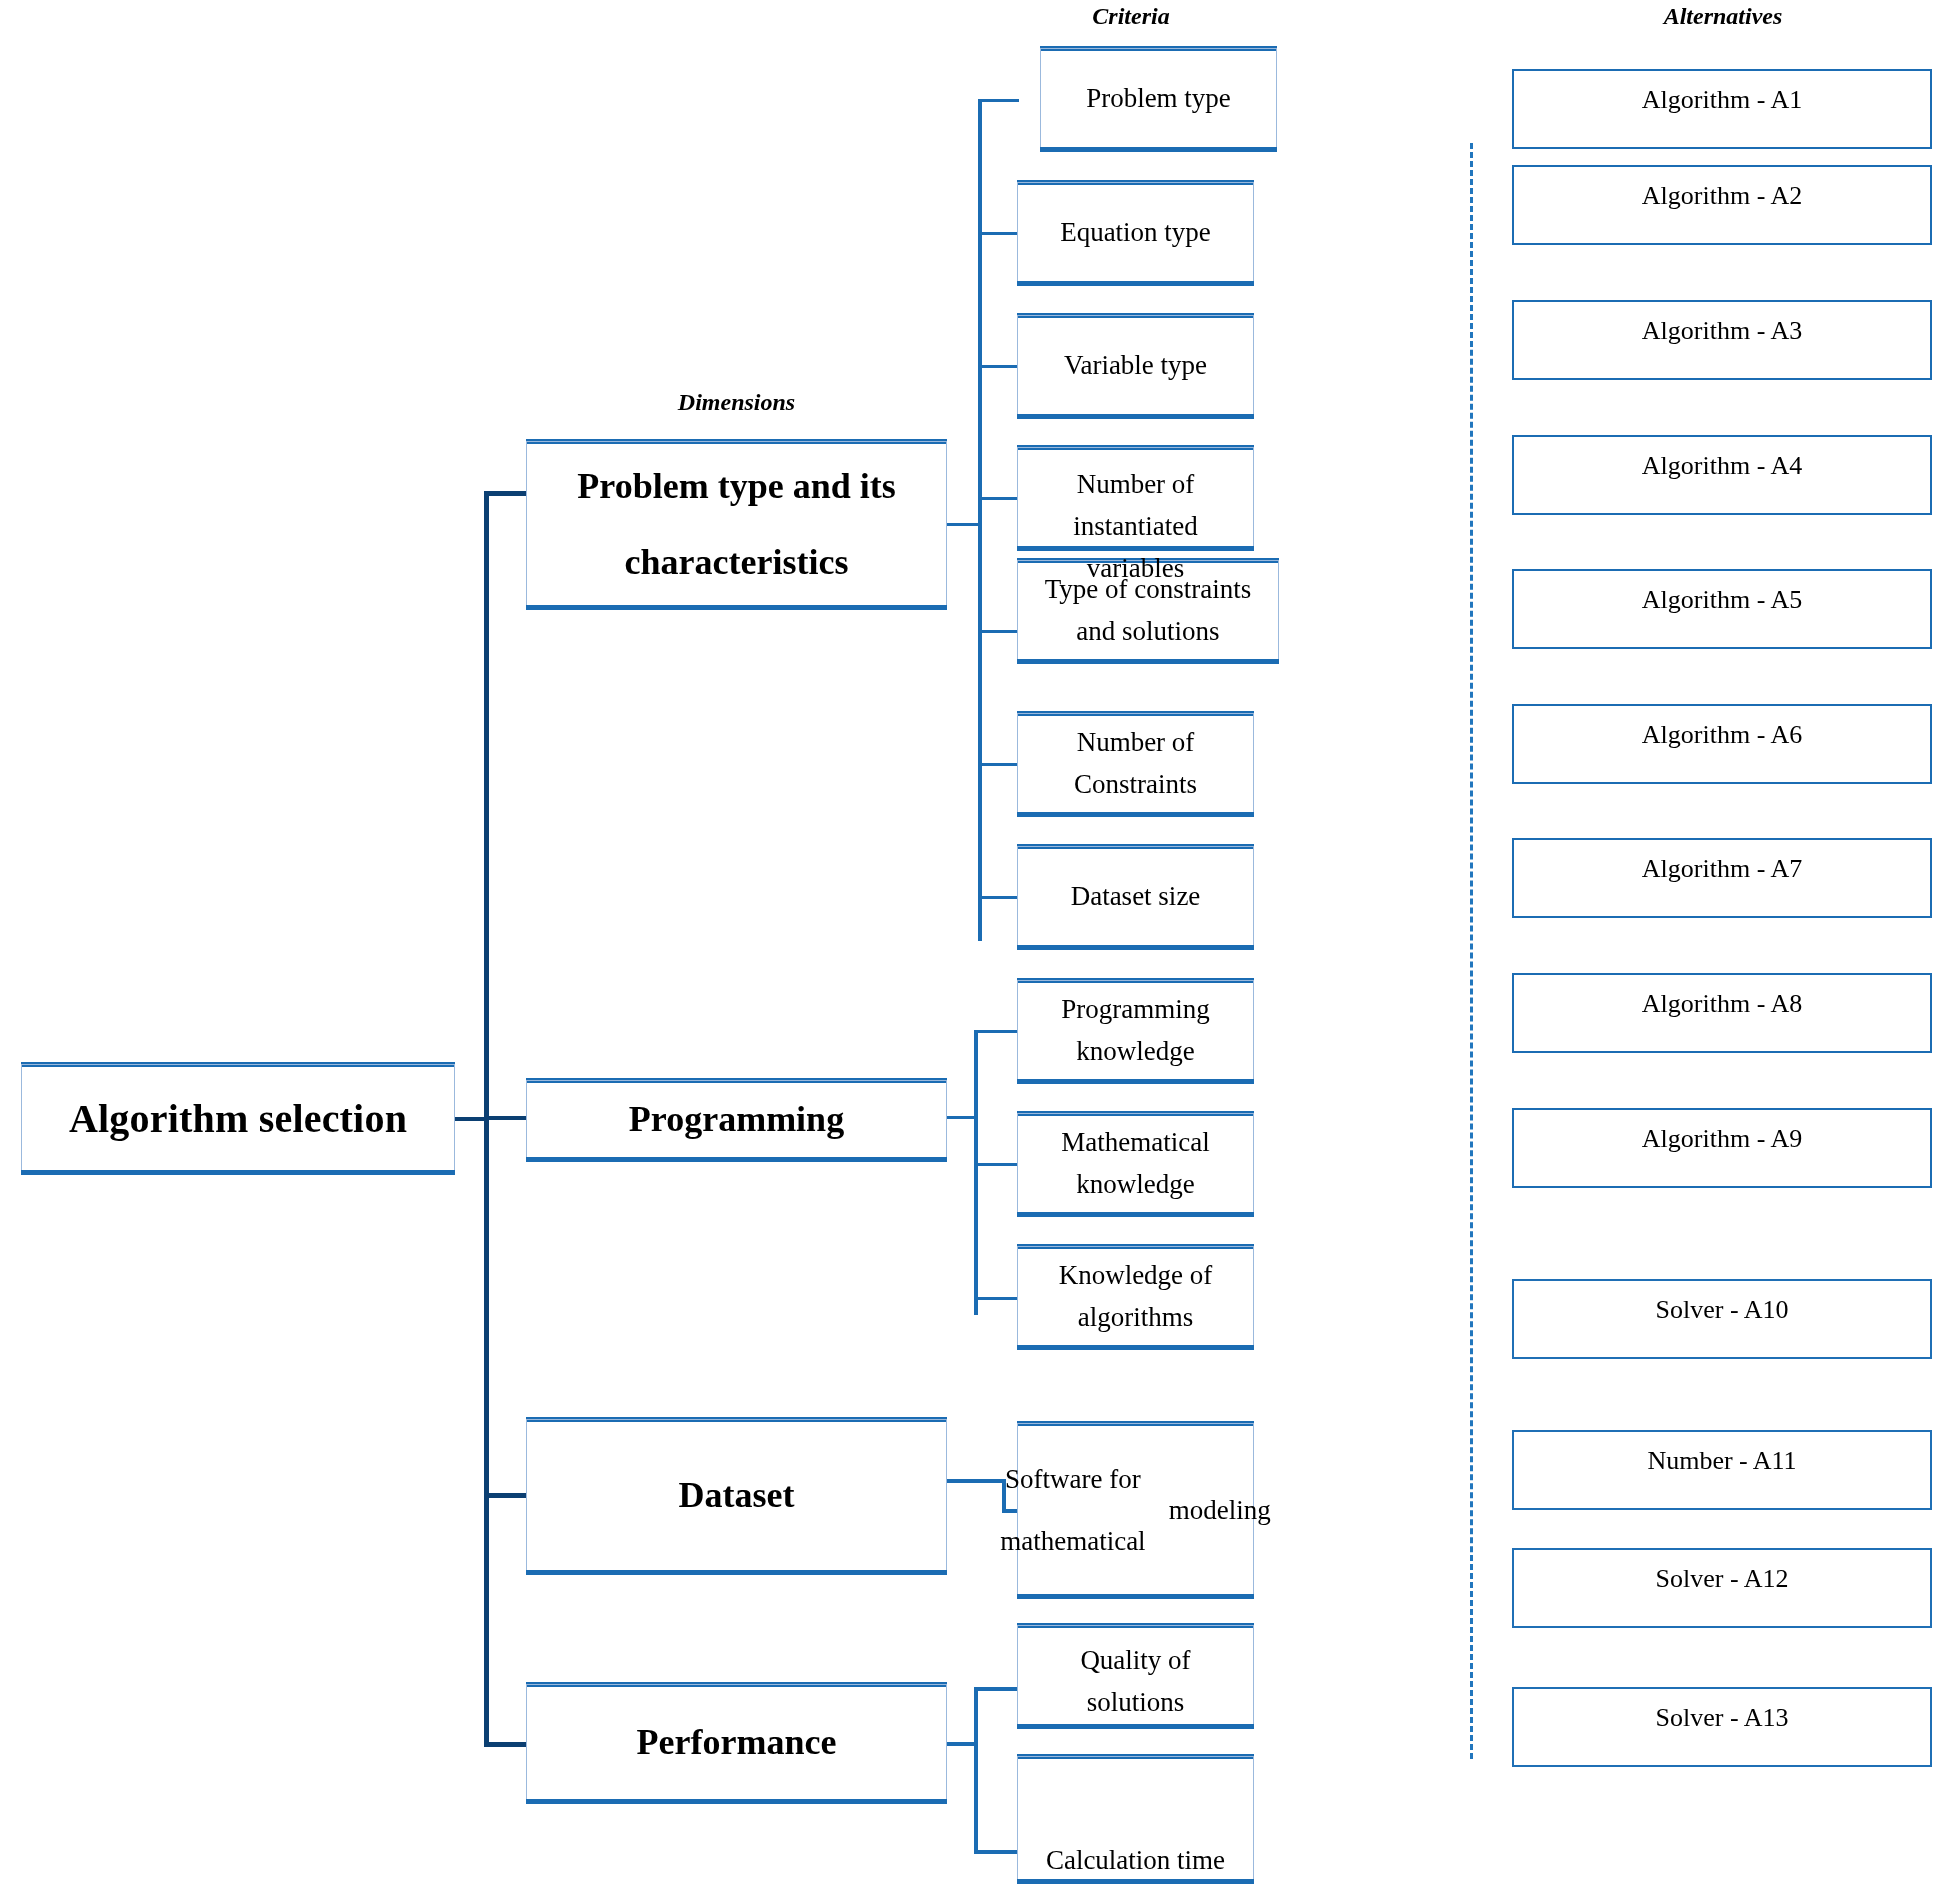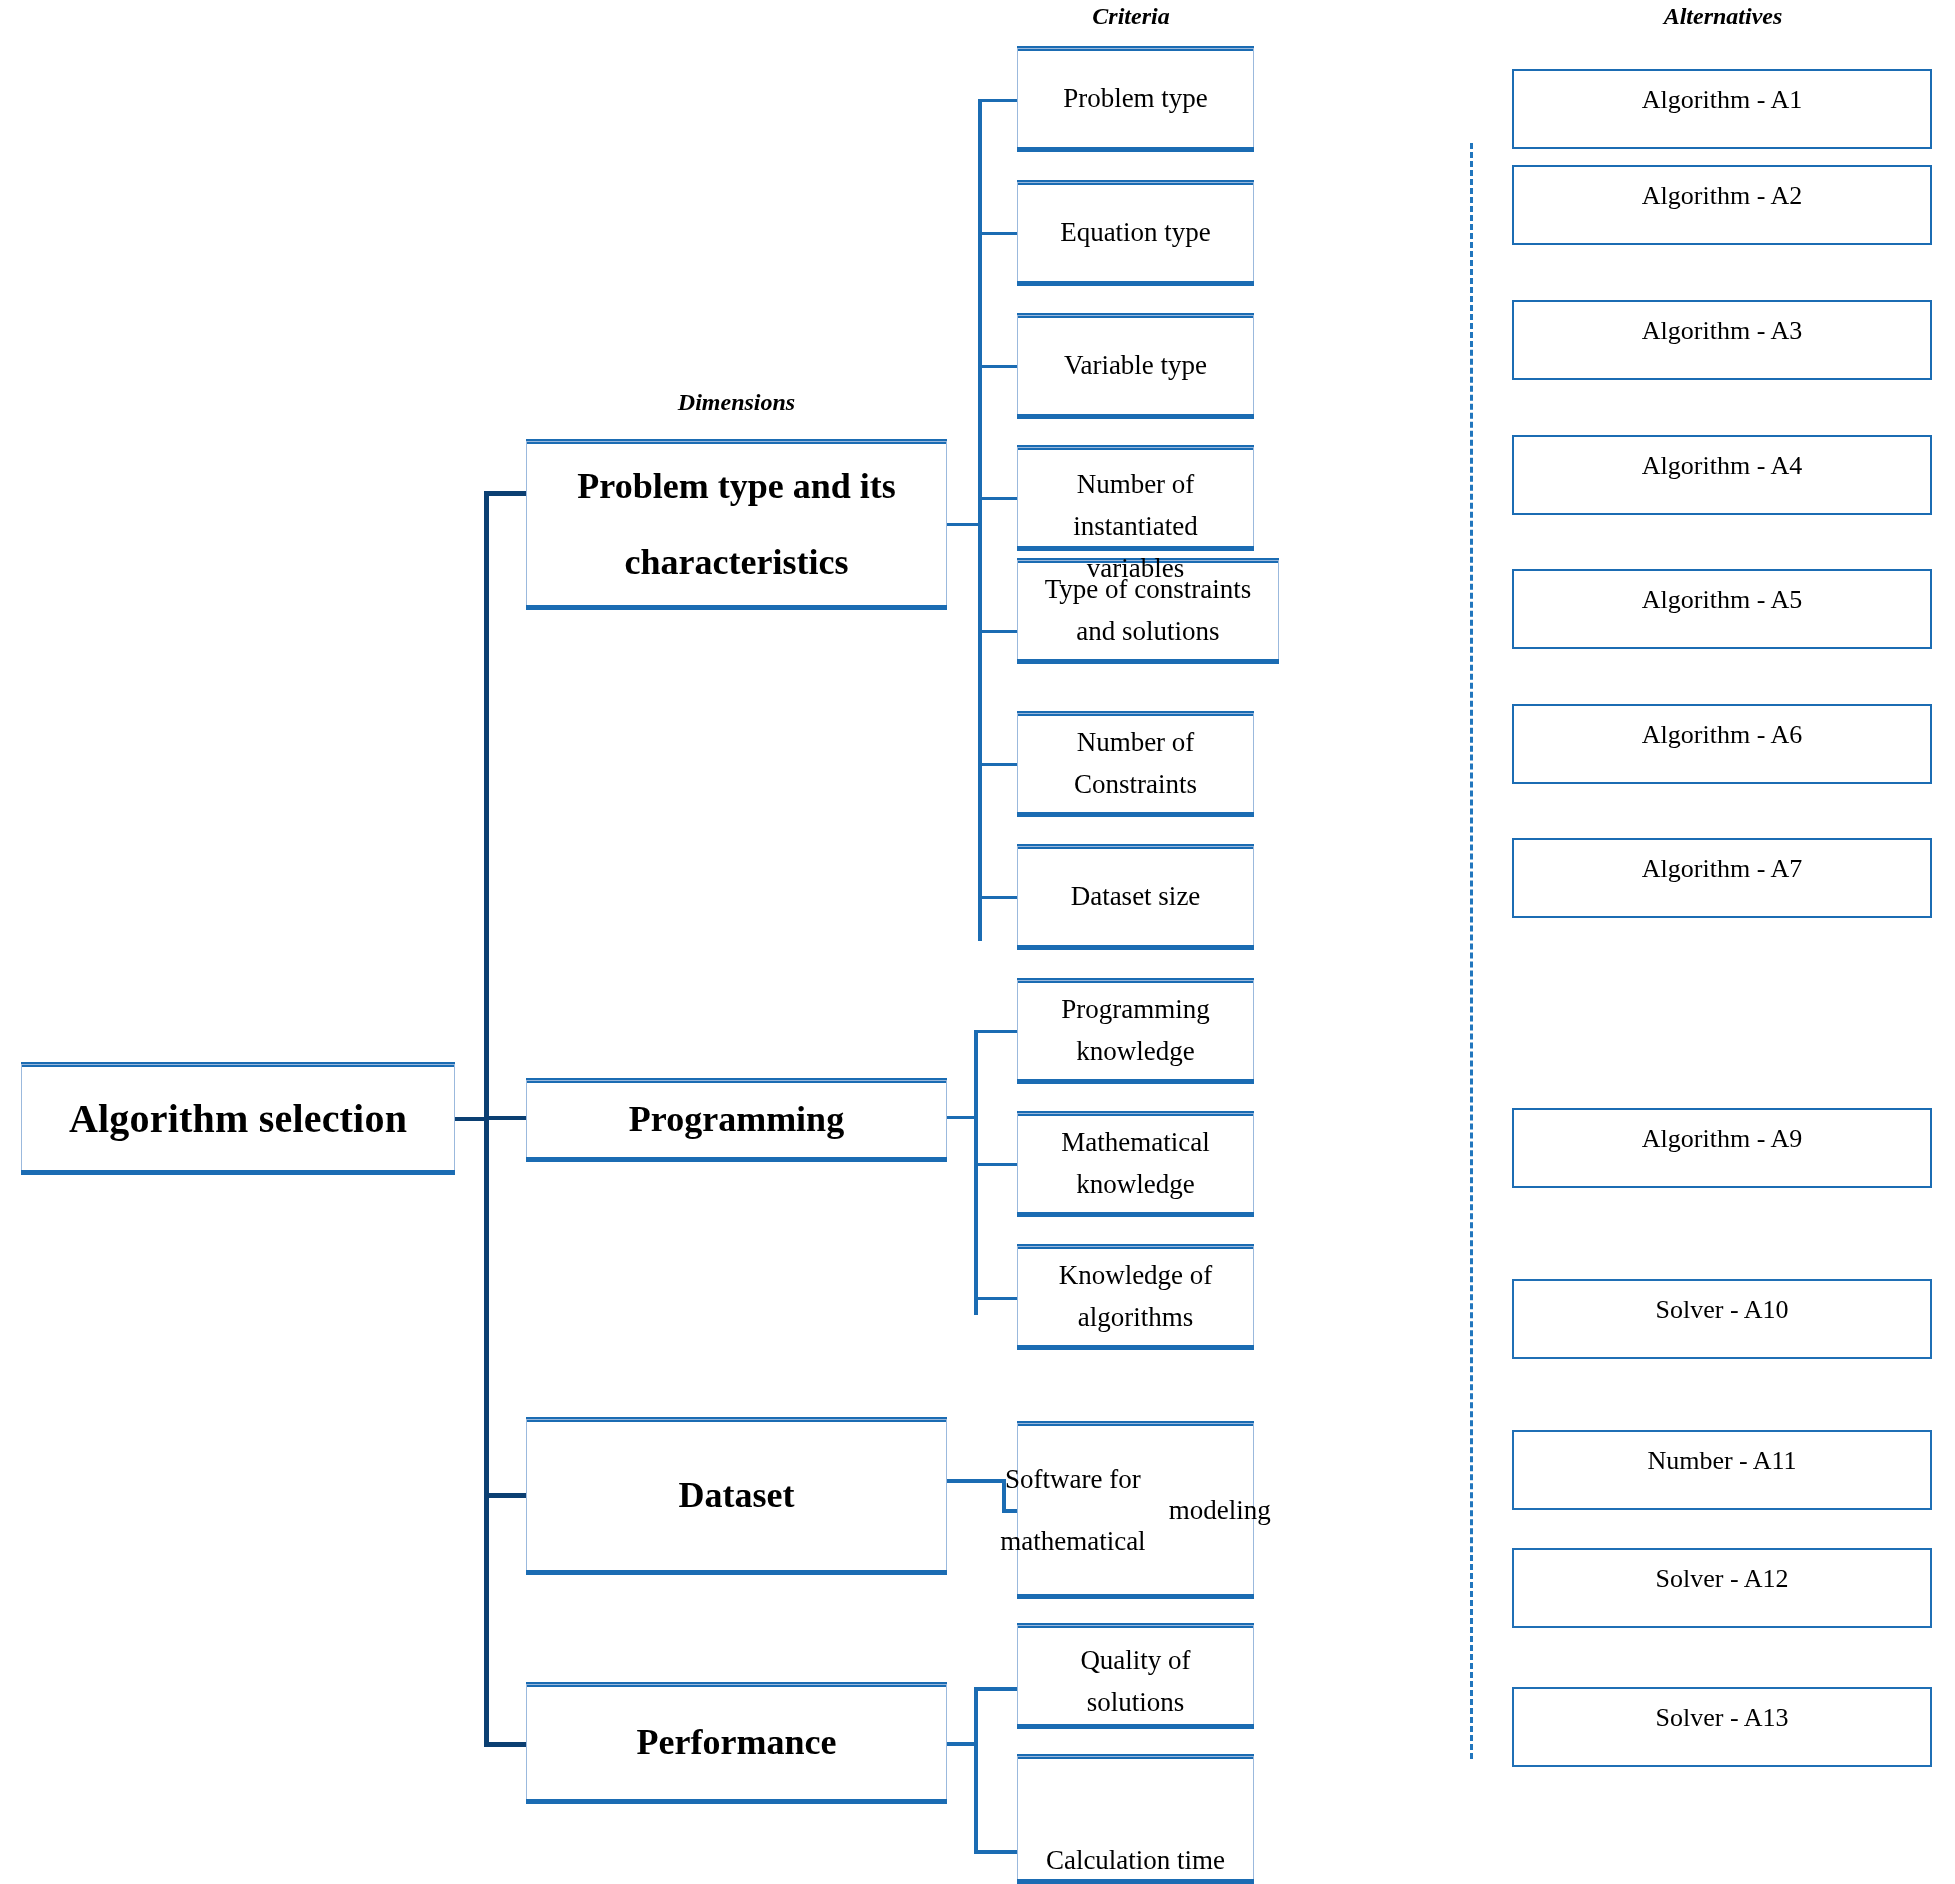--- a/index.html
+++ b/index.html
@@ -149,21 +149,21 @@
   <div class="ln" style="left:978px; top:99px; width:3.7px; height:842px;"></div>
 
   <div class="ln" style="left:978px; top:99px; width:41px; height:3.2px;"></div>
   <div class="ln" style="left:978px; top:232px; width:41px; height:3.2px;"></div>
   <div class="ln" style="left:978px; top:365px; width:41px; height:3.2px;"></div>
   <div class="ln" style="left:978px; top:497px; width:41px; height:3.2px;"></div>
   <div class="ln" style="left:978px; top:630px; width:41px; height:3.2px;"></div>
   <div class="ln" style="left:978px; top:763px; width:41px; height:3.2px;"></div>
   <div class="ln" style="left:978px; top:896px; width:41px; height:3.2px;"></div>
 
-  <div class="node crit" style="left:1017px; top:48px; width:237px; height:102px;">
+  <div class="node crit" style="left:1040px; top:48px; width:237px; height:102px;">
     <span class="frame"></span>
     <span class="lbl">Problem type</span>
   </div>
   <div class="node crit" style="left:1017px; top:182px; width:237px; height:102px;">
     <span class="frame"></span>
     <span class="lbl">Equation type</span>
   </div>
   <div class="node crit" style="left:1017px; top:315px; width:237px; height:102px;">
     <span class="frame"></span>
     <span class="lbl">Variable type</span>
@@ -244,20 +244,23 @@
   </div>
   <div class="alt" style="left:1512px; top:569px; width:420px; height:80px;">
     <span>Algorithm - A5</span>
   </div>
   <div class="alt" style="left:1512px; top:704px; width:420px; height:80px;">
     <span>Algorithm - A6</span>
   </div>
   <div class="alt" style="left:1512px; top:838px; width:420px; height:80px;">
     <span>Algorithm - A7</span>
   </div>
+  <div class="alt" style="left:1512px; top:973px; width:420px; height:80px;">
+    <span>Algorithm - A8</span>
+  </div>
   <div class="alt" style="left:1512px; top:1108px; width:420px; height:80px;">
     <span>Algorithm - A9</span>
   </div>
   <div class="alt solver" style="left:1512px; top:1279px; width:420px; height:80px;">
     <span>Solver - A10</span>
   </div>
   <div class="alt solver" style="left:1512px; top:1430px; width:420px; height:80px;">
     <span>Number - A11</span>
   </div>
   <div class="alt solver" style="left:1512px; top:1548px; width:420px; height:80px;">

